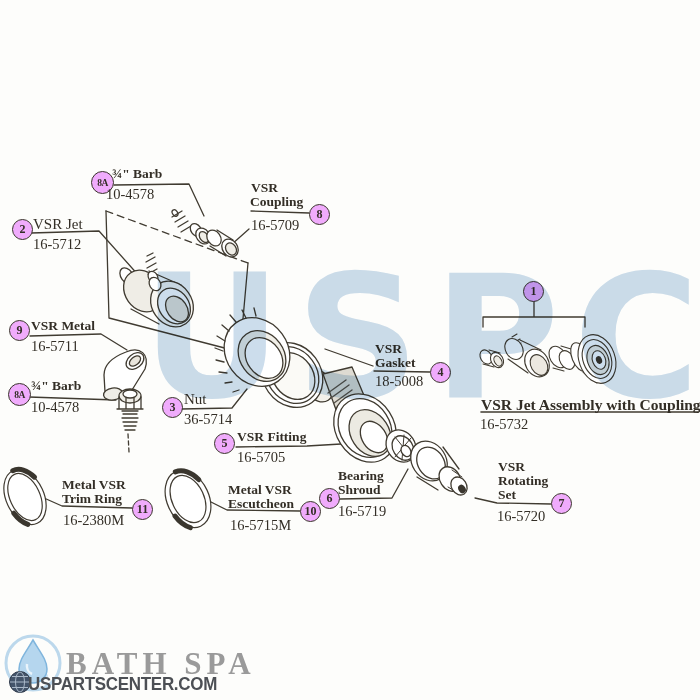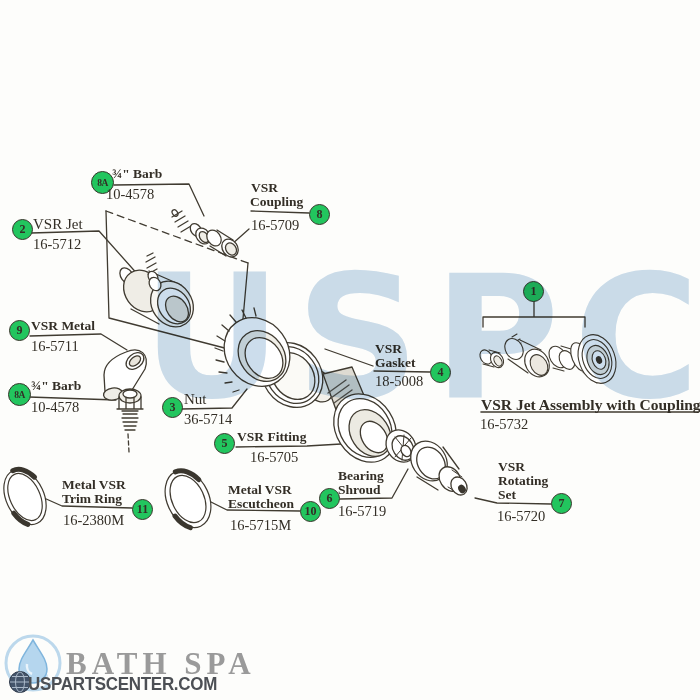--- a/index.html
+++ b/index.html
@@ -9,21 +9,21 @@
   }
   #lineart { position:absolute; left:0; top:0; z-index:1; }
   .lbl { position:absolute; z-index:3; line-height:1; white-space:nowrap; }
   .pname { font-weight:700; font-size:13.5px; }
   .pname-lg { font-weight:400; font-size:15px; }
   .ptitle { font-weight:700; font-size:15.5px; }
   .pnum { font-weight:400; font-size:14.5px; }
   .callout {
     position:absolute; z-index:3; box-sizing:border-box;
     width:21px; height:21px; border:1.7px solid #3a352c; border-radius:50%;
-    background:#22c55e; display:flex; align-items:center; justify-content:center;
+    background:#f0abfc; display:flex; align-items:center; justify-content:center;
     font-weight:700; font-size:12px; color:#332e26;
   }
   .callout.wide { width:23px; height:23px; font-size:9.5px; letter-spacing:-0.5px; }
   #watermark {
     position:absolute; left:142px; top:252px; z-index:5;
     font-family:"DejaVu Sans", sans-serif; font-weight:700; font-size:172px;
     line-height:1; letter-spacing:14px; color:#c3d7e9; opacity:.85;
     mix-blend-mode:multiply; pointer-events:none;
   }
   #logo { position:absolute; left:0; top:628px; width:260px; height:72px; z-index:6; }
@@ -247,21 +247,21 @@
   <div class="lbl pnum" style="left:31px;top:400px">10-4578</div>
 
   <div class="lbl pname-lg" style="left:184px;top:392px">Nut</div>
   <div class="lbl pnum" style="left:184px;top:412px">36-5714</div>
 
   <div class="lbl pname" style="left:375px;top:342px">VSR</div>
   <div class="lbl pname" style="left:375px;top:356px">Gasket</div>
   <div class="lbl pnum" style="left:375px;top:374px">18-5008</div>
 
   <div class="lbl pname" style="left:237px;top:430px">VSR Fitting</div>
-  <div class="lbl pnum" style="left:250px;top:450px">16-5705</div>
+  <div class="lbl pnum" style="left:237px;top:450px">16-5705</div>
 
   <div class="lbl pname" style="left:338px;top:469px">Bearing</div>
   <div class="lbl pname" style="left:338px;top:483px">Shroud</div>
   <div class="lbl pnum" style="left:338px;top:504px">16-5719</div>
 
   <div class="lbl pname" style="left:498px;top:460px">VSR</div>
   <div class="lbl pname" style="left:498px;top:474px">Rotating</div>
   <div class="lbl pname" style="left:498px;top:488px">Set</div>
   <div class="lbl pnum" style="left:497px;top:509px">16-5720</div>
 

